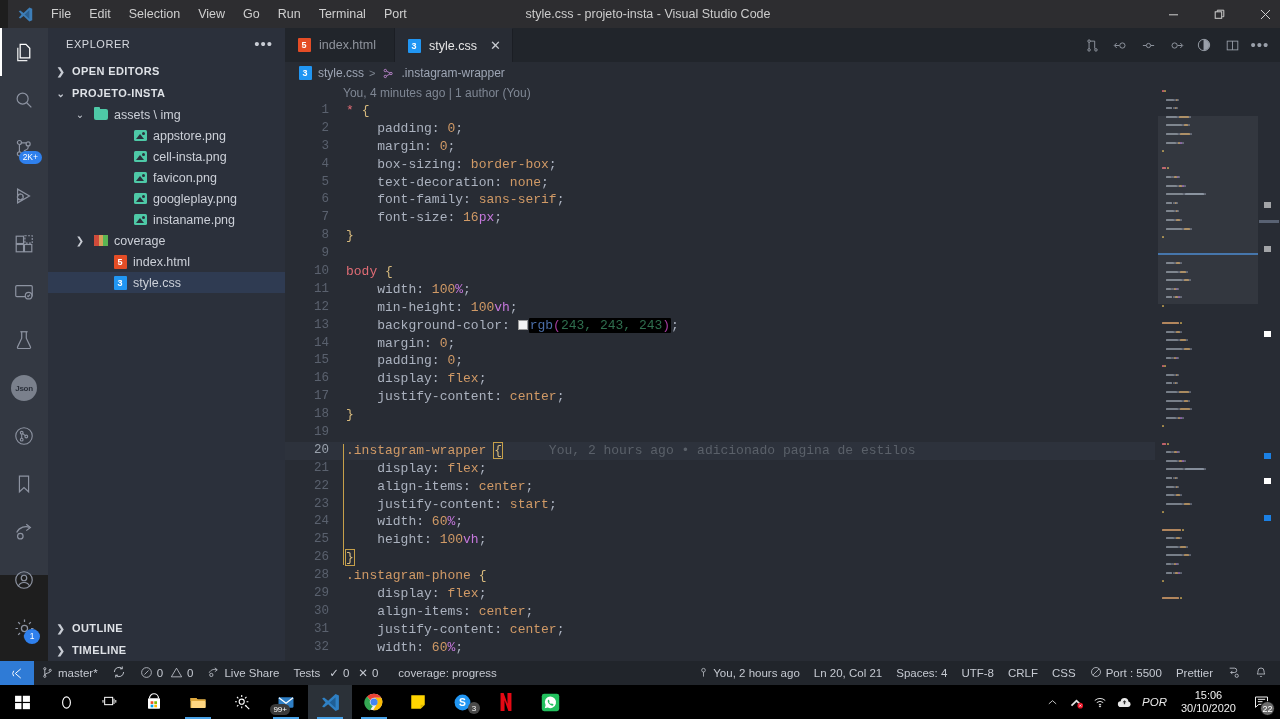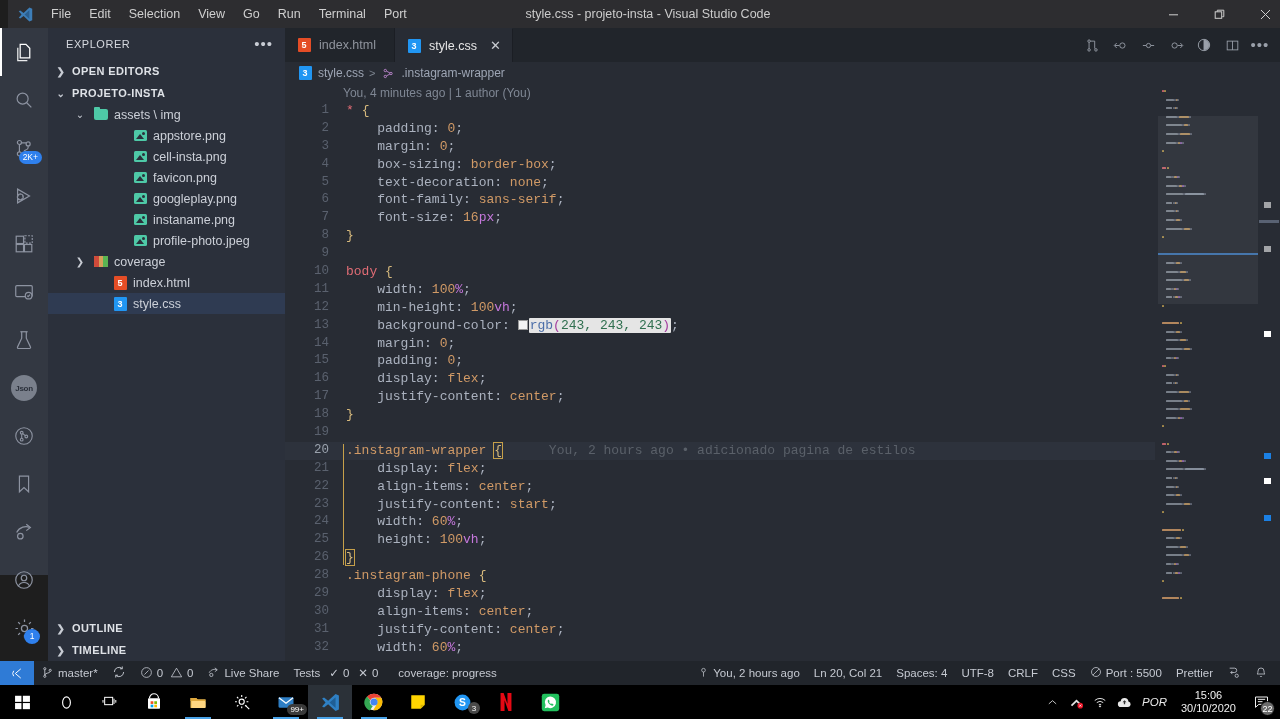--- a/index.html
+++ b/index.html
@@ -140,21 +140,21 @@
   .unit  { color: #c678dd; }
   .punc  { color: #abb2bf; }
   .brace { color: #d7ba7d; }
   .blame { color: #5a6069; }
 
   .sel-brace { outline: 1px solid #c6a04a; }
   .color-swatch {
     display: inline-block; width: 10px; height: 10px; background: #f3f3f3;
     border: 1px solid #999; vertical-align: -1px; margin-right: 1px;
   }
-  .color-hl { background: #e5e5e5; border-radius: 1px; padding: 0 1px; text-align: right; }
+  .color-hl { background: #000000; border-radius: 1px; padding: 0 1px; text-align: right; }
   .color-hl .fn { color: #4b6ea8; }
   .color-hl .n  { color: #2f6f4f; }
   .color-hl .p  { color: #a33b9e; }
 
   .bracket-box { position: absolute; border: 1px solid #c6a04a; pointer-events: none; }
 
   
   #minimap { position: absolute; right: 22px; top: 0; width: 100px; height: 577px; background: #282c34; }
   .mm-line { position: absolute; height: 2px; border-radius: .5px; }
   .mm-sel { position: absolute; left: 0; width: 100px; height: 2px; background: #3c6fa8; }
@@ -372,26 +372,20 @@
       <span class="ficon">
           <span class="img-icon"></span>
         </span>
       <span class="lbl">googleplay.png</span>
     </div>
     <div class="tree-row" style="padding-left:84px">
       <span class="ficon">
           <span class="img-icon"></span>
         </span>
       <span class="lbl">instaname.png</span>
-    </div>
-    <div class="tree-row" style="padding-left:84px">
-      <span class="ficon">
-          <span class="img-icon"></span>
-        </span>
-      <span class="lbl">profile-photo.jpeg</span>
     </div>
     <div class="tree-row" style="padding-left:44px">
       <span class="chev" style="margin-left:-20px">❯</span>
       <span class="ficon">
           <span class="folder-cov"></span>
         </span>
       <span class="lbl">coverage</span>
     </div>
     <div class="tree-row" style="padding-left:64px">
       <span class="ficon">
@@ -905,21 +899,21 @@
         <circle cx="11" cy="11" r="3.2"></circle>
         <path d="M11 2.6v2.3M11 17.1v2.3M19.4 11h-2.3M4.9 11H2.6M17 5l-1.7 1.7M6.7 15.3L5 17M17 17l-1.7-1.7M6.7 6.7L5 5"></path>
         <path d="M16 16l4.5 4.5"></path>
       </svg>
   </div>
   <div class="tb-item running">
     <svg width="20" height="18" viewBox="0 0 24 24">
         <rect x="2" y="5.5" width="20" height="14" rx="1.4" fill="#2e7ec4"></rect>
         <path d="M2.6 6.4L12 13.6l9.4-7.2" fill="none" stroke="#fff" stroke-width="1.7"></path>
       </svg>
-    <span style="position:absolute;right:1px;bottom:4px;background:#3a3a3a;color:#fff;border-radius:8px;font-size:8px;padding:1px 3px;line-height:9px;">99+</span>
+    <span style="position:absolute;right:18px;bottom:4px;background:#3a3a3a;color:#fff;border-radius:8px;font-size:8px;padding:1px 3px;line-height:9px;">99+</span>
   </div>
   <div class="tb-item running active">
     <svg width="21" height="21" viewBox="0 0 24 24">
         <path d="M17.8 2.2 9.3 10 4.6 6.4 2.4 7.4l3.9 4.6-3.9 4.6 2.2 1 4.7-3.6 8.5 7.8 3.8-1.8V4z" fill="#2f80c4"></path>
         <path d="M17.8 6v12.2l-6.9-6.1z" fill="#1f5e95"></path>
       </svg>
   </div>
   <div class="tb-item running">
     <svg width="20" height="20" viewBox="0 0 24 24">
         <circle cx="12" cy="12" r="10" fill="#f1f1f1"></circle>

